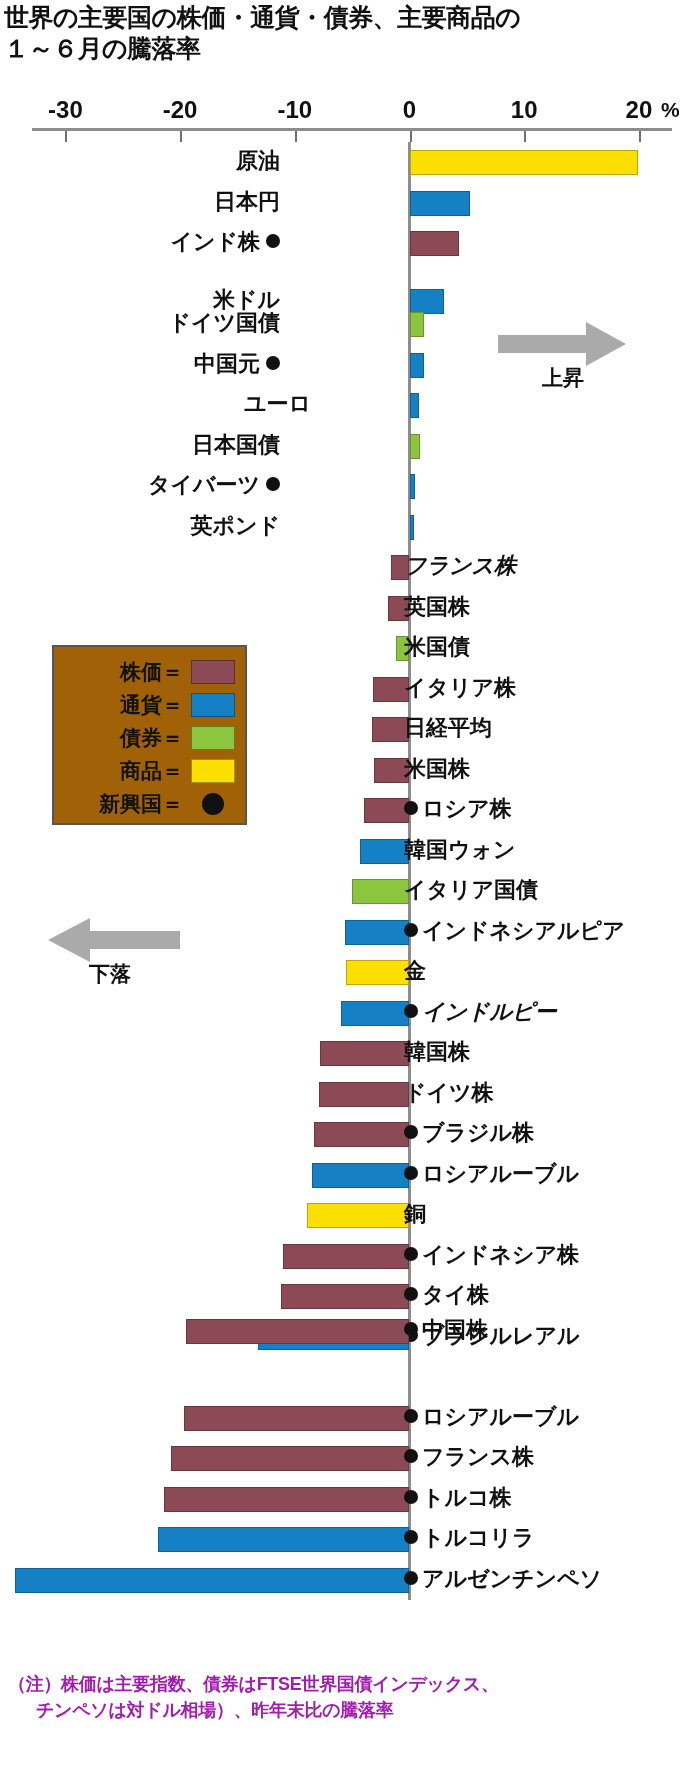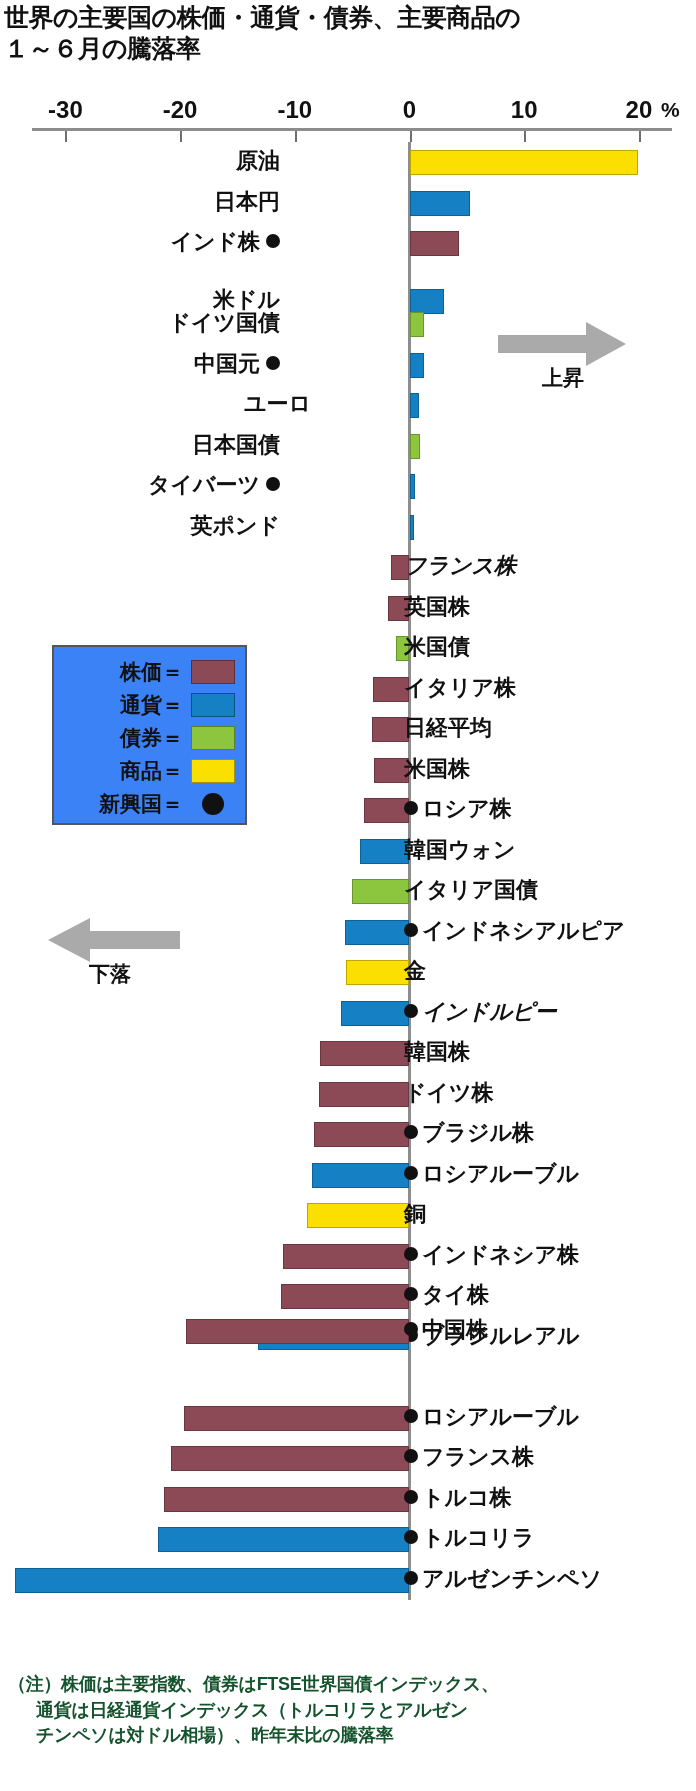--- a/index.html
+++ b/index.html
@@ -58,21 +58,21 @@
   .dot{
     display:inline-block;width:14px;height:14px;border-radius:50%;
     background:#111;vertical-align:middle;position:relative;top:-2px;
   }
   .lbl.left .dot{margin-left:6px;}
   .lbl.right .dot{margin-right:4px;}
 
   
   .legend{
     position:absolute;left:52px;top:645px;width:195px;height:180px;
-    border:2px solid #555;background:#3b82f6;box-sizing:border-box;
+    border:2px solid #555;background:#a16207;box-sizing:border-box;
   }
   .legend-row{
     position:absolute;left:0;width:195px;height:33px;
     display:flex;align-items:center;justify-content:flex-end;
     padding-right:14px;box-sizing:border-box;
   }
   .legend-text{font-size:21px;font-weight:bold;color:#111;margin-right:8px;white-space:nowrap;}
   .legend-swatch{width:44px;height:24px;border:1px solid rgba(0,0,0,0.35);box-sizing:border-box;}
   .legend-swatch.stock{background:#8b4a55;}
   .legend-swatch.currency{background:#1580c4;}
@@ -85,21 +85,21 @@
   .arrow-down-wrap{position:absolute;left:40px;top:918px;width:140px;height:88px;}
   .arrow-caption{
     position:absolute;width:100%;text-align:center;
     font-size:21px;font-weight:bold;color:#111;top:42px;
   }
   .arrow-svg{position:absolute;left:0;top:0;}
 
   
   .note{
     position:absolute;left:8px;top:1672px;width:686px;
-    font-size:18px;font-weight:bold;line-height:1.42;color:#14532d;
+    font-size:18px;font-weight:bold;line-height:1.42;color:#a21caf;
     letter-spacing:-0.3px;
   }
   .note div{white-space:nowrap;}
   .note .ind{padding-left:28px;}
 </style>
 </head>
 <body>
 
 <div id="page">
 
@@ -307,17 +307,16 @@
 
   <div class="arrow-down-wrap">
     <svg class="arrow-svg" width="140" height="46" viewBox="0 0 140 46">
       <polygon points="140,13 50,13 50,0 8,22 50,44 50,31 140,31" fill="#aaaaaa"></polygon>
     </svg>
     <div class="arrow-caption">下落</div>
   </div>
 
   <div class="note">
     <div>（注）株価は主要指数、債券はFTSE世界国債インデックス、</div>
-    <div class="ind">通貨は日経通貨インデックス（トルコリラとアルゼン</div>
     <div class="ind">チンペソは対ドル相場）、昨年末比の騰落率</div>
   </div>
 
 </div>
 
 </body></html>

